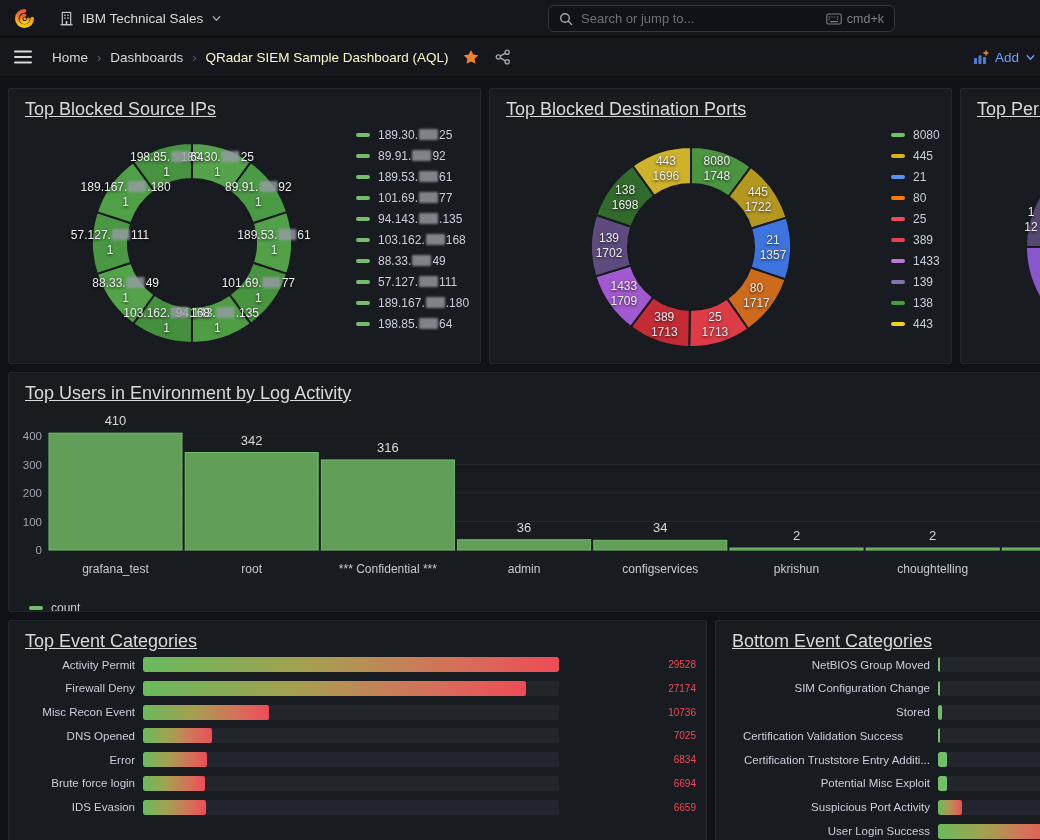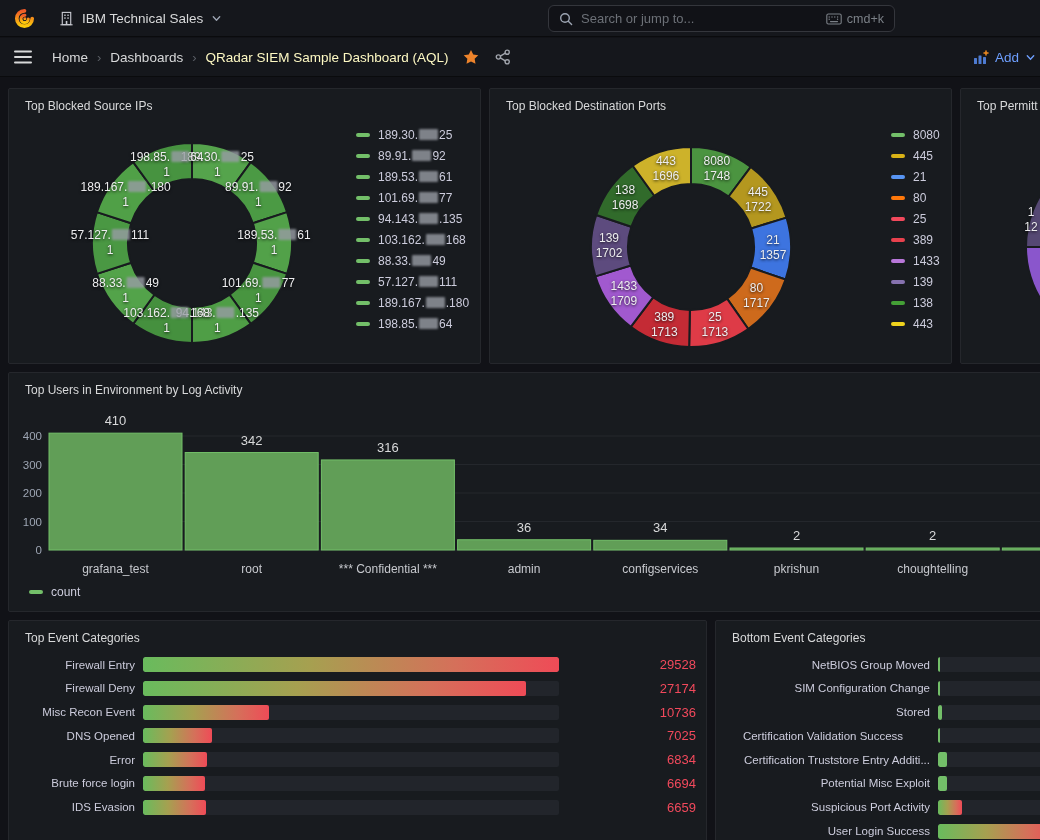--- a/index.html
+++ b/index.html
@@ -37,21 +37,21 @@
   .crumb-icons { display:flex; align-items:center; gap:16px; margin-left:14px; }
   .addbtn { position:absolute; right:2px; top:0; height:39px; display:flex; align-items:center; gap:6px;
     color:#6E9FFF; font-size:13.5px; font-weight:500; cursor:pointer; padding:0 2px; }
   
   .panel {
     position:absolute; background:#181B1F; border:1px solid #25272C; border-radius:2px;
     overflow:hidden;
   }
   .ptitle {
     position:relative; z-index:3; margin:0; height:34px; padding:10px 16px 0;
-    font-size:12px; font-weight:500; color:#D8D9DA; white-space:nowrap; cursor:pointer;
+    font-size:18px; font-weight:500; color:#D8D9DA; white-space:nowrap; cursor:pointer;text-decoration:underline;
   }
   .pbody { position:absolute; inset:0; overflow:hidden; }
   .absfill { position:absolute; left:0; top:0; }
   
   .pie-legend { position:absolute; display:flex; flex-direction:column; gap:9px; }
   .li { display:flex; align-items:center; gap:8px; font-size:12px; color:#CCCCDC; cursor:pointer; line-height:12px; }
   .sw { width:14px; height:4px; border-radius:2px; flex:none; }
   
   .dlabel {
     position:absolute; transform:translate(-50%,-50%); text-align:center;
@@ -67,21 +67,21 @@
     font-size:12px; color:#CCCCDC; cursor:pointer; }
   
   .gauge-rows { position:absolute; top:36px; }
   .grow { display:flex; align-items:center; height:15px; margin-bottom:8.8px; }
   .g-label { font-size:11.5px; color:#CCCCDC; text-align:right; white-space:nowrap;
     overflow:hidden; flex:none; margin-right:8px; }
   .g-track { height:15px; background:#22252B; border-radius:2px; position:relative; flex:none; overflow:hidden; }
   .g-bar { height:100%; border-radius:2px;
     background:linear-gradient(90deg,#69BB5D 0%,#A6A050 40%,#D5705A 75%,#EF4B57 100%); }
   .g-bar.solid { background:#73BF69; }
-  .g-value { flex:1; text-align:right; font-size:13px; color:#F2495C; padding-right:10px; white-space:nowrap;padding-left:32px; }
+  .g-value { flex:1; text-align:right; font-size:10px; color:#F2495C; padding-right:10px; white-space:nowrap;padding-left:32px; }
   svg text { font-family:"Liberation Sans", sans-serif; }
 </style>
 </head>
 <body>
 
 <header class="topnav">
   <span style="display:flex">
     <svg width="21" height="21" viewBox="0 0 24 24">
       <defs>
         <linearGradient id="glg" x1="0" y1="1" x2="0" y2="0">
@@ -430,33 +430,33 @@
           <text x="651.3" y="200" text-anchor="middle" font-size="12" fill="#C7C9CE">configservices</text>
           <rect x="721" y="175" width="133" height="2" fill="#619E57" stroke="#73BF69" stroke-width="1"></rect>
           <text x="787.5" y="167" text-anchor="middle" font-size="13" fill="#D8D9DA">2</text>
           <text x="787.5" y="200" text-anchor="middle" font-size="12" fill="#C7C9CE">pkrishun</text>
           <rect x="857.1999999999999" y="175" width="133" height="2" fill="#619E57" stroke="#73BF69" stroke-width="1"></rect>
           <text x="923.6999999999999" y="167" text-anchor="middle" font-size="13" fill="#D8D9DA">2</text>
           <text x="923.6999999999999" y="200" text-anchor="middle" font-size="12" fill="#C7C9CE">choughtelling</text>
           <rect x="993.3999999999999" y="175" width="133" height="2" fill="#619E57" stroke="#73BF69" stroke-width="1"></rect>
           <text x="1059.8999999999999" y="167" text-anchor="middle" font-size="13" fill="#D8D9DA">2</text>
         </svg>
-        <div class="chart-legend" style="left: 20px; top: 212px; align-items: center;">
+        <div class="chart-legend" style="left: 20px; top: 228px; align-items: center;">
           <span class="sw" style="background: rgb(115, 191, 105);"></span>
           <span>count</span>
         </div>
       </div>
   </section>
 
   <section class="panel" style="left:8px;top:620px;width:699px;height:276px">
     <h2 class="ptitle">Top Event Categories</h2>
     <div class="pbody" id="c-topevents">
         <div class="gauge-rows" style="left: 0px; right: 0px;">
           <div class="grow">
-            <div class="g-label" style="width: 126px;">Firewall Entry</div>
+            <div class="g-label" style="width: 126px;">Activity Permit</div>
             <div class="g-track" style="width: 416px;">
               <div class="g-bar" style="width: 416px;"></div>
             </div>
             <div class="g-value">29528</div>
           </div>
           <div class="grow">
             <div class="g-label" style="width: 126px;">Firewall Deny</div>
             <div class="g-track" style="width: 416px;">
               <div class="g-bar" style="width: 383.136px;"></div>
             </div>

